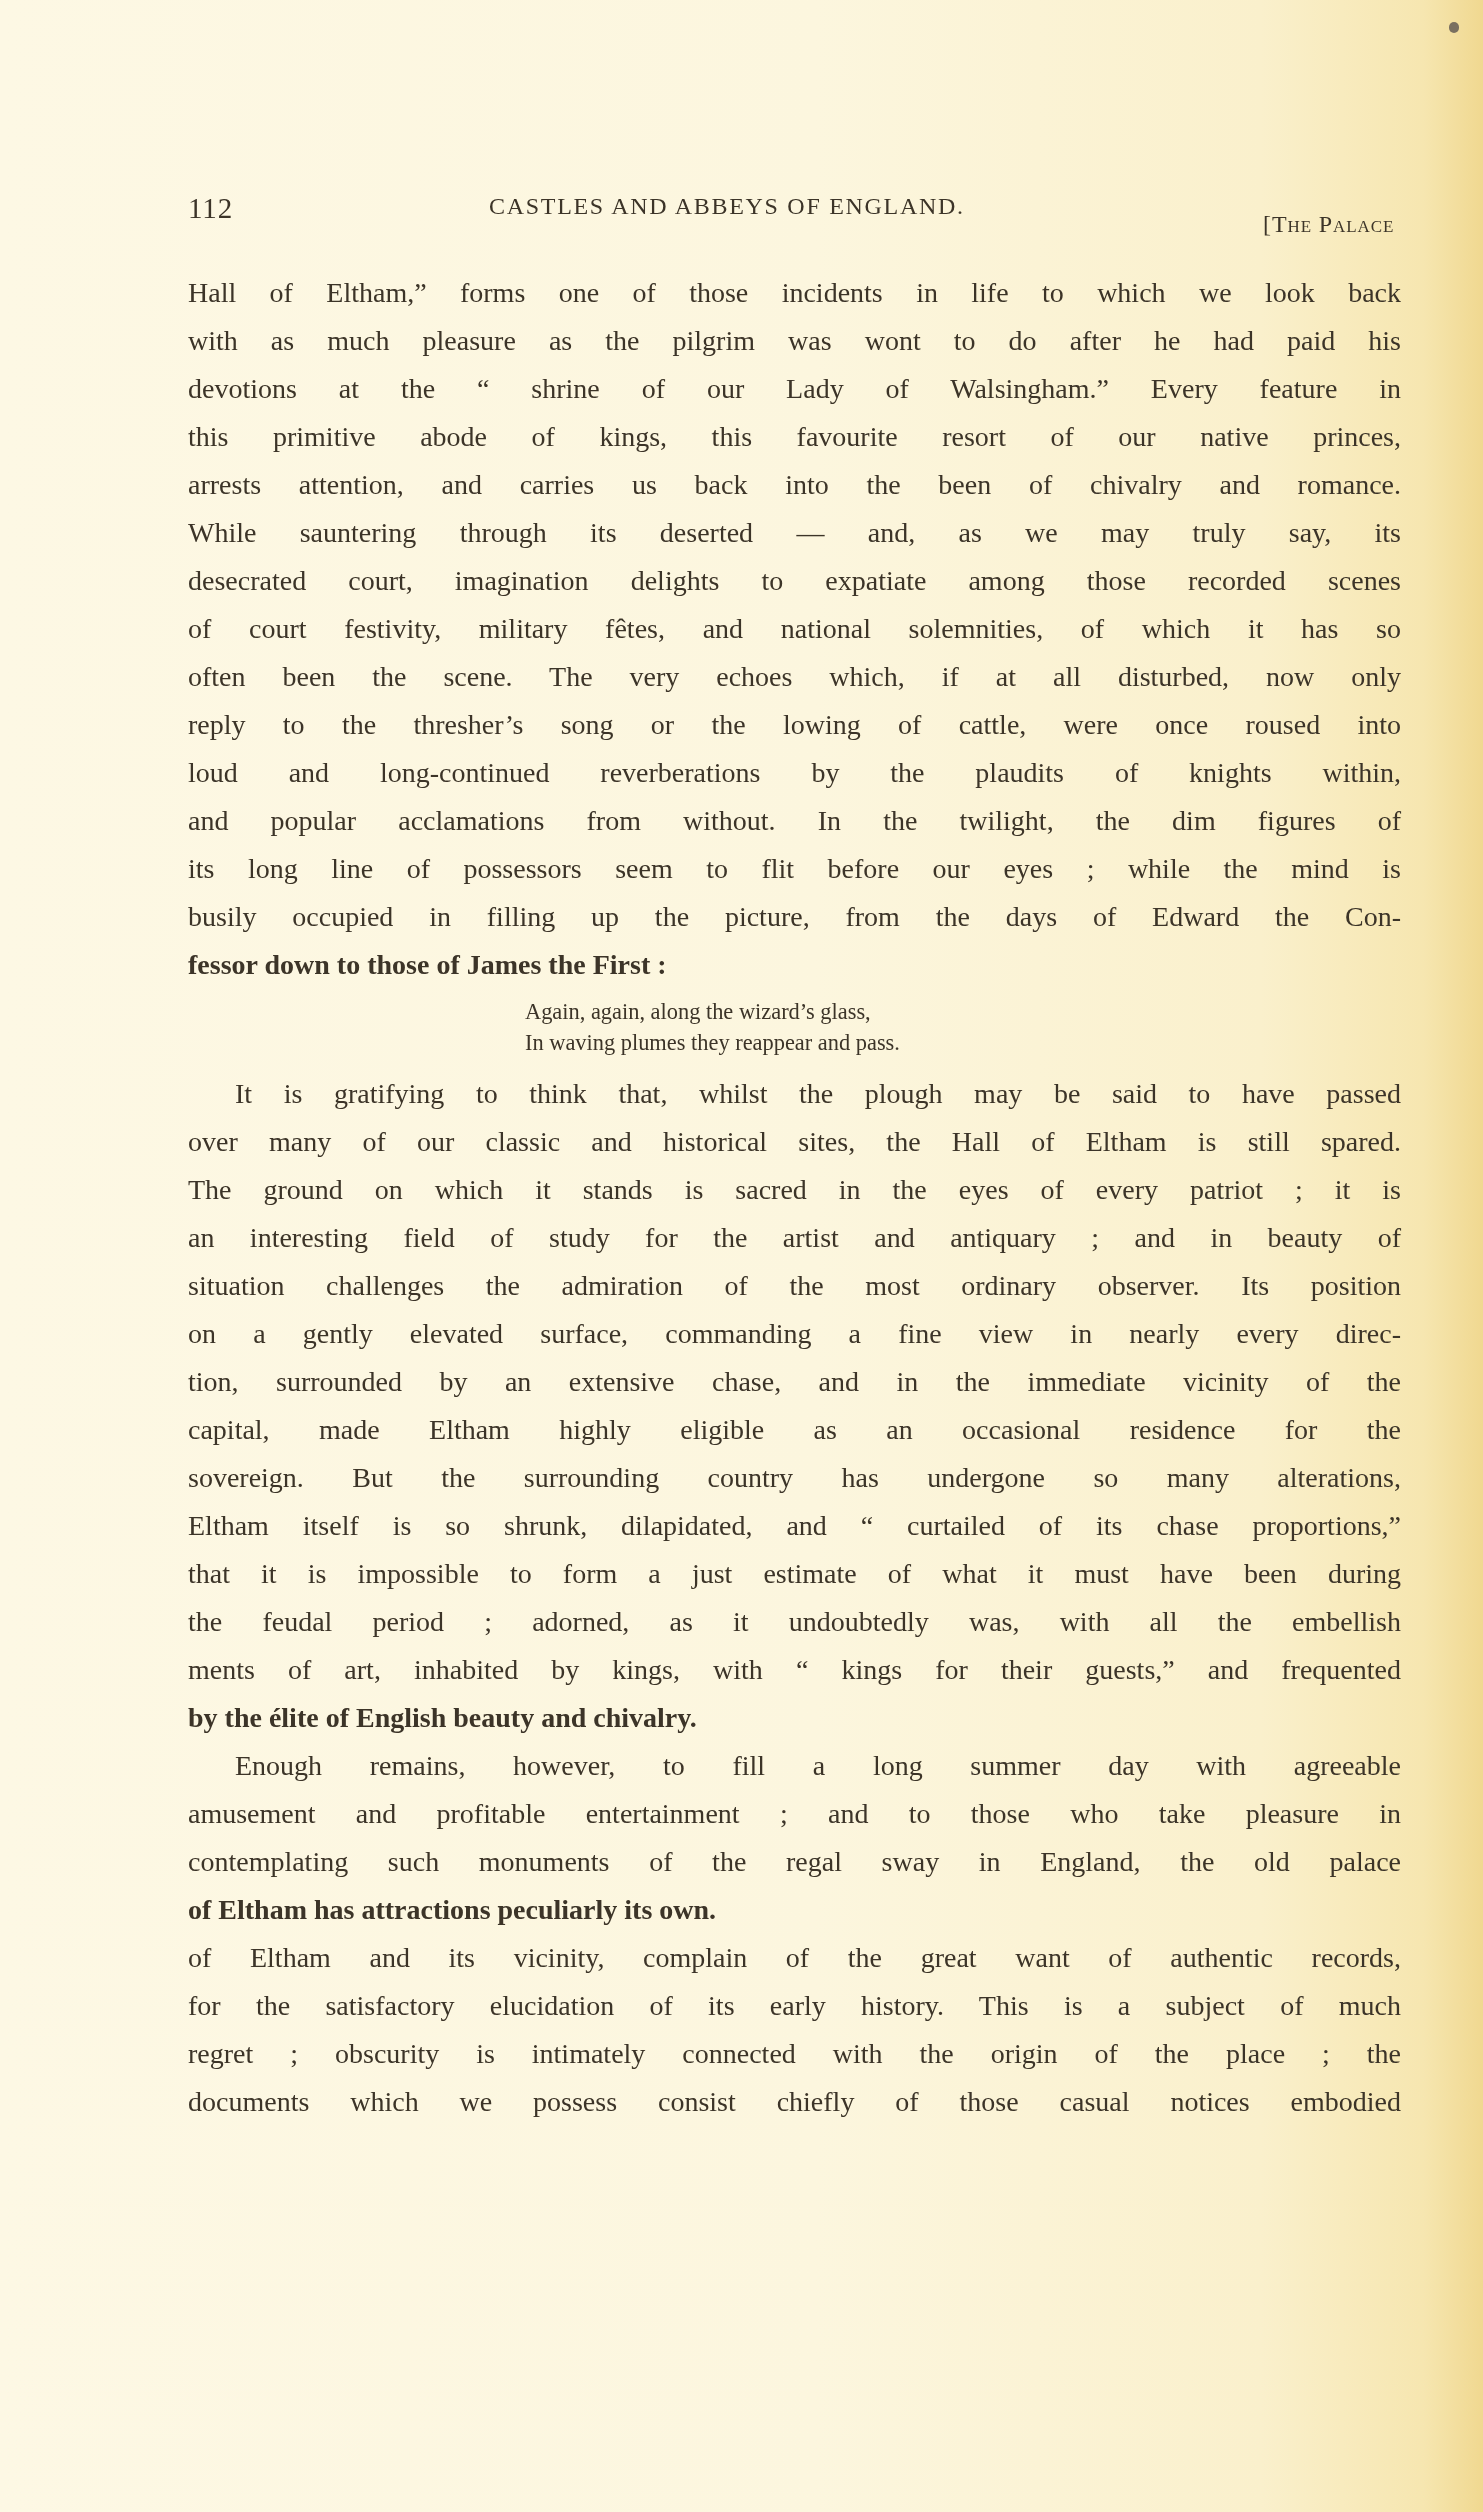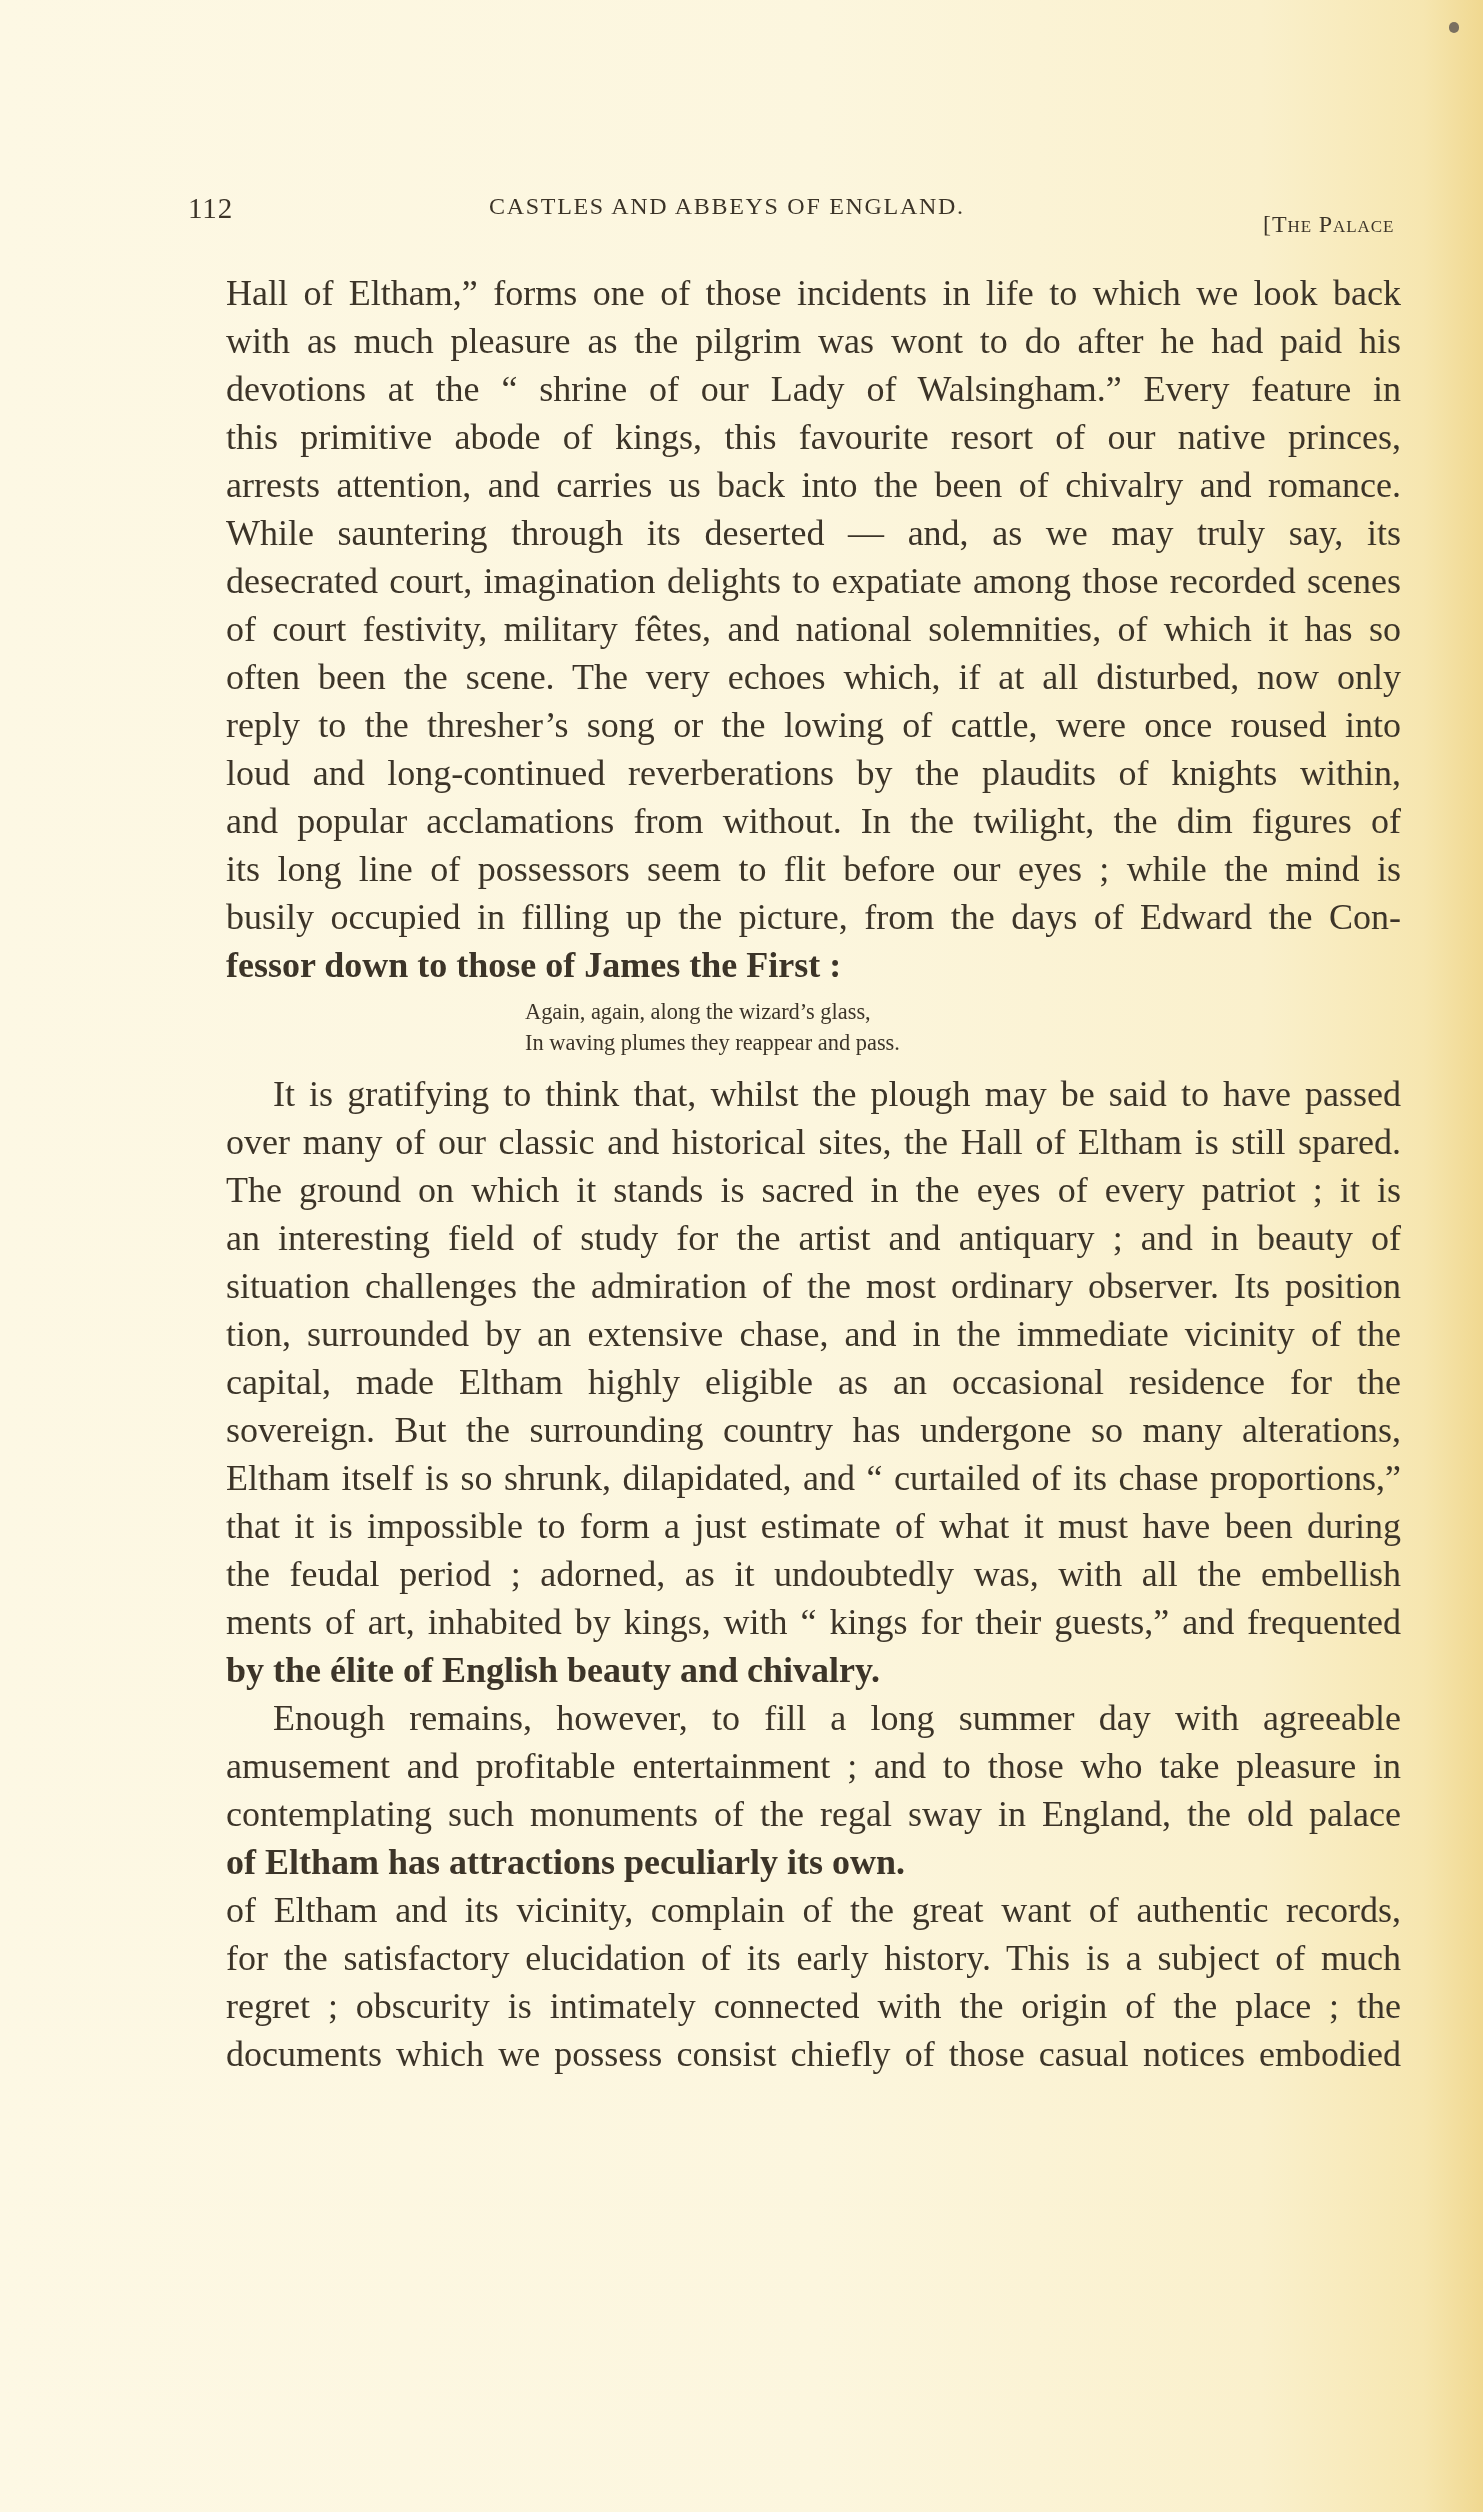--- a/index.html
+++ b/index.html
@@ -60,26 +60,25 @@
     }
     .text-block {
       position: absolute;
       left: 188px;
       top: 269px;
       width: 1213px;
     }
     .line {
       height: 48px;
       line-height: 48px;
-      font-size: 36px;
+      font-size: 28px;
       white-space: nowrap;
       text-align: justify;
       text-align-last: justify;
       overflow: visible;
-      margin-left: 38px;
     }
     .line.last {
       text-align-last: left;
       font-weight: bold;
     }
     .line.indent {
       padding-left: 47px;
     }
     .verse {
       margin: 7px 0 12px 337px;
@@ -128,20 +127,21 @@
       <div class="vline">Again, again, along the wizard’s glass,</div>
       <div class="vline">In waving plumes they reappear and pass.</div>
     </div>
 
     <div>
       <div class="line indent">It is gratifying to think that, whilst the plough may be said to have passed</div>
       <div class="line">over many of our classic and historical sites, the Hall of Eltham is still spared.</div>
       <div class="line">The ground on which it stands is sacred in the eyes of every patriot ; it is</div>
       <div class="line">an interesting field of study for the artist and antiquary ; and in beauty of</div>
       <div class="line">situation challenges the admiration of the most ordinary observer.  Its position</div>
+      <div class="line">on a gently elevated surface, commanding a fine view in nearly every direc-</div>
       <div class="line">tion, surrounded by an extensive chase, and in the immediate vicinity of the</div>
       <div class="line">capital, made Eltham highly eligible as an occasional residence for the</div>
       <div class="line">sovereign.  But the surrounding country has undergone so many alterations,</div>
       <div class="line">Eltham itself is so shrunk, dilapidated, and “ curtailed of its chase proportions,”</div>
       <div class="line">that it is impossible to form a just estimate of what it must have been during</div>
       <div class="line">the feudal period ; adorned, as it undoubtedly was, with all the embellish</div>
       <div class="line">ments of art, inhabited by kings, with “ kings for their guests,” and frequented</div>
       <div class="line last">by the élite of English beauty and chivalry.</div>
     </div>
 

